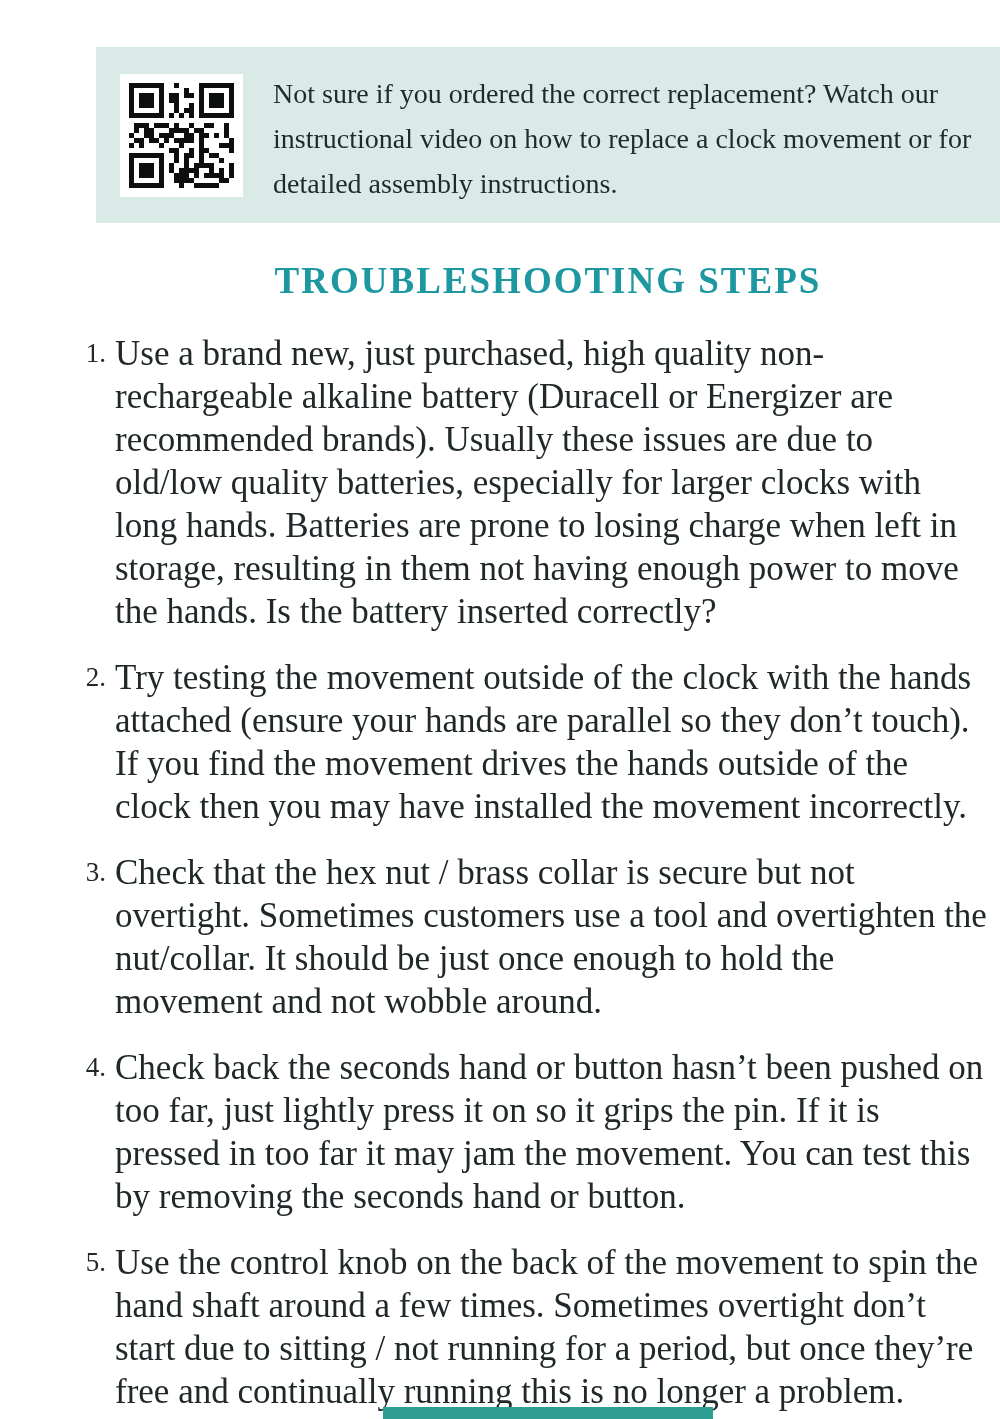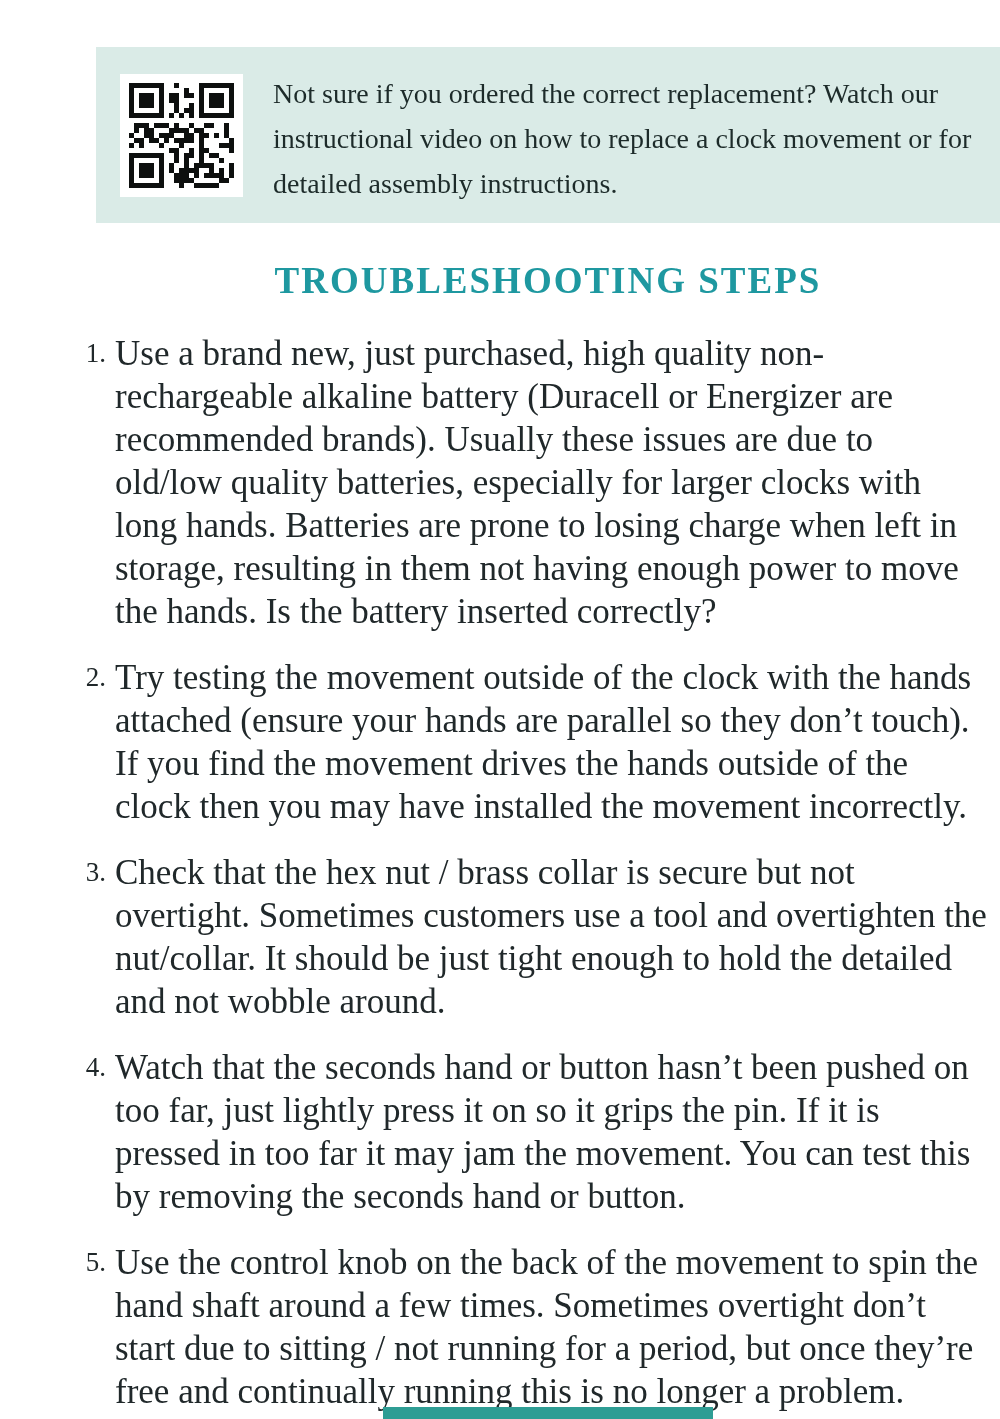--- a/index.html
+++ b/index.html
@@ -307,25 +307,25 @@
     <li class="step">
       <span class="step-num">1.</span>
       <span class="step-text">Use a brand new, just purchased, high quality non-rechargeable alkaline battery (Duracell or Energizer are recommended brands). Usually these issues are due to old/low quality batteries, especially for larger clocks with long hands. Batteries are prone to losing charge when left in storage, resulting in them not having enough power to move the hands. Is the battery inserted correctly?</span>
     </li>
     <li class="step">
       <span class="step-num">2.</span>
       <span class="step-text">Try testing the movement outside of the clock with the hands attached (ensure your hands are parallel so they don’t touch). If you find the movement drives the hands outside of the clock then you may have installed the movement incorrectly.</span>
     </li>
     <li class="step">
       <span class="step-num">3.</span>
-      <span class="step-text">Check that the hex nut / brass collar is secure but not overtight. Sometimes customers use a tool and overtighten the nut/collar. It should be just tight enough to hold the detailed and not wobble around.</span>
+      <span class="step-text">Check that the hex nut / brass collar is secure but not overtight. Sometimes customers use a tool and overtighten the nut/collar. It should be just once enough to hold the movement and not wobble around.</span>
     </li>
     <li class="step">
       <span class="step-num">4.</span>
-      <span class="step-text">Watch that the seconds hand or button hasn’t been pushed on too far, just lightly press it on so it grips the pin. If it is pressed in too far it may jam the movement. You can test this by removing the seconds hand or button.</span>
+      <span class="step-text">Check back the seconds hand or button hasn’t been pushed on too far, just lightly press it on so it grips the pin. If it is pressed in too far it may jam the movement. You can test this by removing the seconds hand or button.</span>
     </li>
     <li class="step">
       <span class="step-num">5.</span>
       <span class="step-text">Use the control knob on the back of the movement to spin the hand shaft around a few times. Sometimes overtight don’t start due to sitting / not running for a period, but once they’re free and continually running this is no longer a problem.</span>
     </li>
   </ol>
 
   <div class="footer-bar"></div>
 
 </div>

